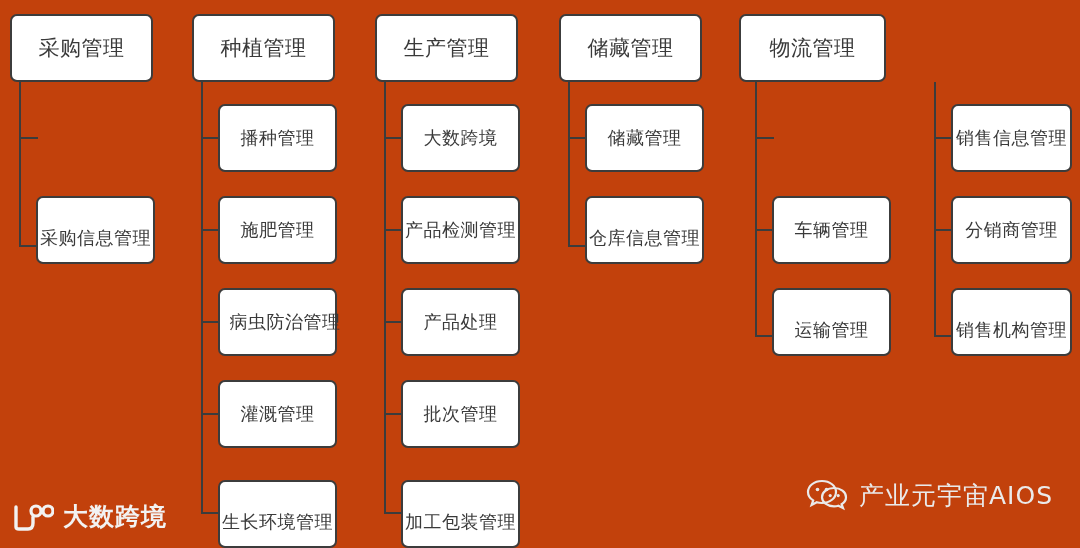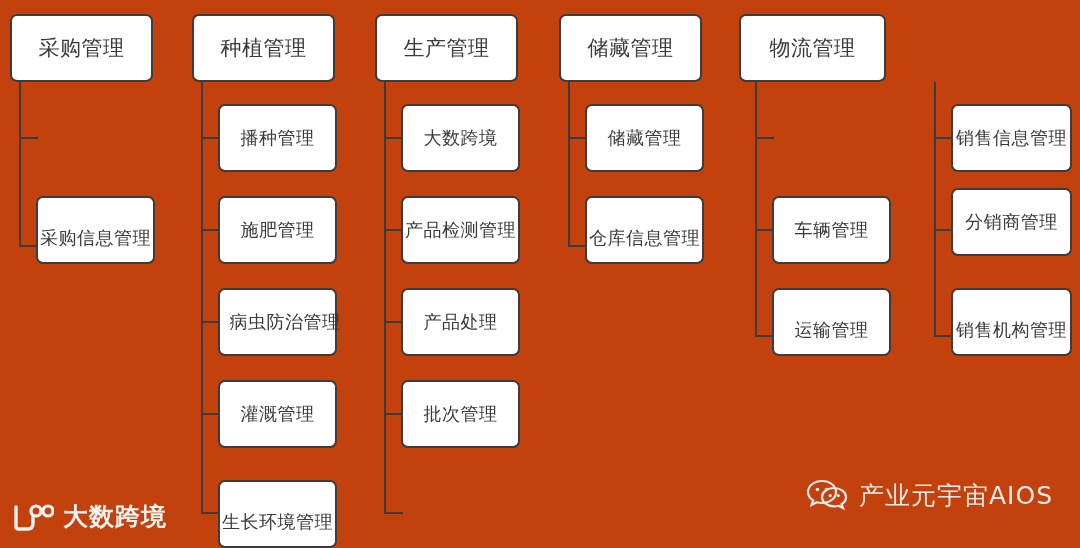--- a/index.html
+++ b/index.html
@@ -116,20 +116,21 @@
   <div class="trunk" style="left:384px; top:82px; height:432px;"></div>
   <div class="stub" style="left:384px; top:137px; width:19px;"></div>
   <div class="stub" style="left:384px; top:229px; width:19px;"></div>
   <div class="stub" style="left:384px; top:321px; width:19px;"></div>
   <div class="stub" style="left:384px; top:413px; width:19px;"></div>
   <div class="stub" style="left:384px; top:512px; width:19px;"></div>
   <div class="node child" style="left:401px; top:104px; width:119px; height:68px;">大数跨境</div>
   <div class="node child" style="left:401px; top:196px; width:119px; height:68px;">产品检测管理</div>
   <div class="node child" style="left:401px; top:288px; width:119px; height:68px;">产品处理</div>
   <div class="node child" style="left:401px; top:380px; width:119px; height:68px;">批次管理</div>
+  <div class="node child raised" style="left:401px; top:480px; width:119px; height:68px;">加工包装管理</div>
 
   <div class="node root" style="left:559px; top:14px; width:143px; height:68px;">储藏管理</div>
   <div class="trunk" style="left:568px; top:82px; height:165px;"></div>
   <div class="stub" style="left:568px; top:137px; width:19px;"></div>
   <div class="stub" style="left:568px; top:245px; width:19px;"></div>
   <div class="node child" style="left:585px; top:104px; width:119px; height:68px;">储藏管理</div>
   <div class="node child raised" style="left:585px; top:196px; width:119px; height:68px;">仓库信息管理</div>
 
   <div class="node root" style="left:739px; top:14px; width:147px; height:68px;">物流管理</div>
   <div class="trunk" style="left:755px; top:82px; height:255px;"></div>
@@ -137,21 +138,21 @@
   <div class="stub" style="left:755px; top:229px; width:19px;"></div>
   <div class="stub" style="left:755px; top:335px; width:19px;"></div>
   <div class="node child" style="left:772px; top:196px; width:119px; height:68px;">车辆管理</div>
   <div class="node child raised" style="left:772px; top:288px; width:119px; height:68px;">运输管理</div>
 
   <div class="trunk" style="left:934px; top:82px; height:255px;"></div>
   <div class="stub" style="left:934px; top:137px; width:19px;"></div>
   <div class="stub" style="left:934px; top:229px; width:19px;"></div>
   <div class="stub" style="left:934px; top:335px; width:19px;"></div>
   <div class="node child" style="left:951px; top:104px; width:121px; height:68px;">销售信息管理</div>
-  <div class="node child" style="left:951px; top:188px; width:121px; height:68px;">分销商管理</div>
+  <div class="node child" style="left:951px; top:196px; width:121px; height:68px;">分销商管理</div>
   <div class="node child raised" style="left:951px; top:288px; width:121px; height:68px;">销售机构管理</div>
 
   <div class="watermark" id="wm-left">
     <span class="wm-icon">
       <svg width="42" height="28" viewBox="0 0 42 28" aria-hidden="true">
         <path d="M4 4 L4 24 Q4 26 7 26 L16 26 Q21 26 21 20 L21 14" fill="none" stroke="#f2f2f2" stroke-width="3.4" stroke-linecap="round"></path>
         <circle cx="24" cy="8" r="5" fill="none" stroke="#f2f2f2" stroke-width="3.2"></circle>
         <circle cx="36" cy="8" r="5" fill="none" stroke="#f2f2f2" stroke-width="3.2"></circle>
       </svg>
     </span>

